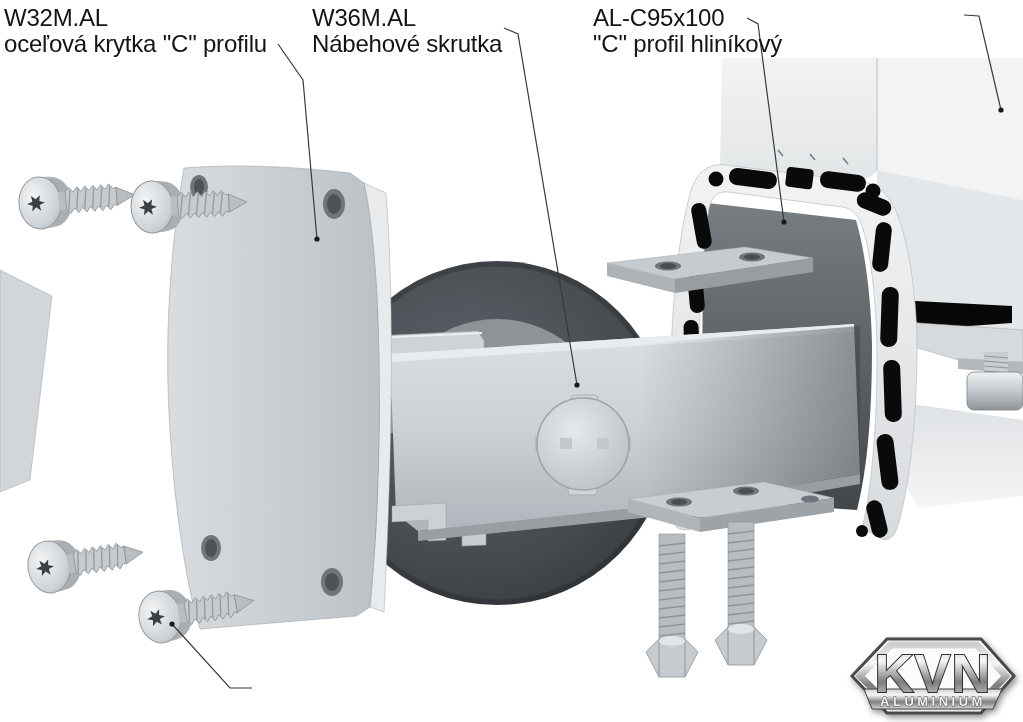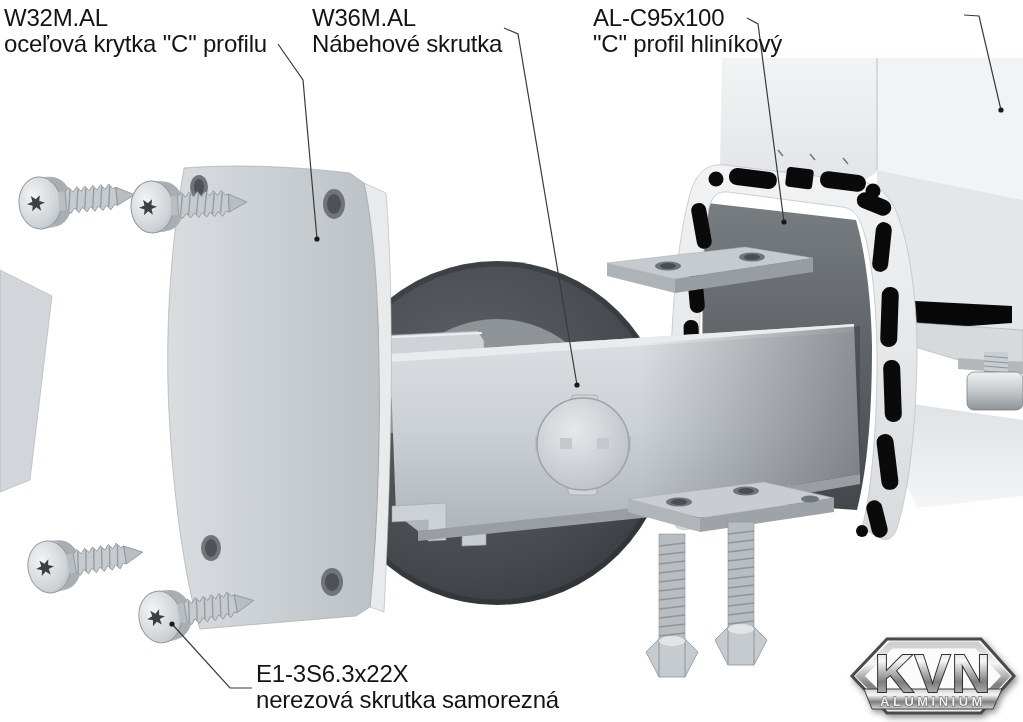--- a/index.html
+++ b/index.html
@@ -261,18 +261,14 @@
   <div>W36M.AL</div>
   <div>Nábehové skrutka</div>
 </div>
 
 <div class="lbl" style="left:545px;top:5px;margin-left:48px;">
   <div>AL-C95x100</div>
   <div>"C" profil hliníkový</div>
 </div>
 
 
-<div class="lbl" style="left:256px;top:661px;">
-  <div>E1-3S6.3x22X</div>
-  <div>nerezová skrutka samorezná</div>
-</div>
 
 </div>
 
 </body></html>

